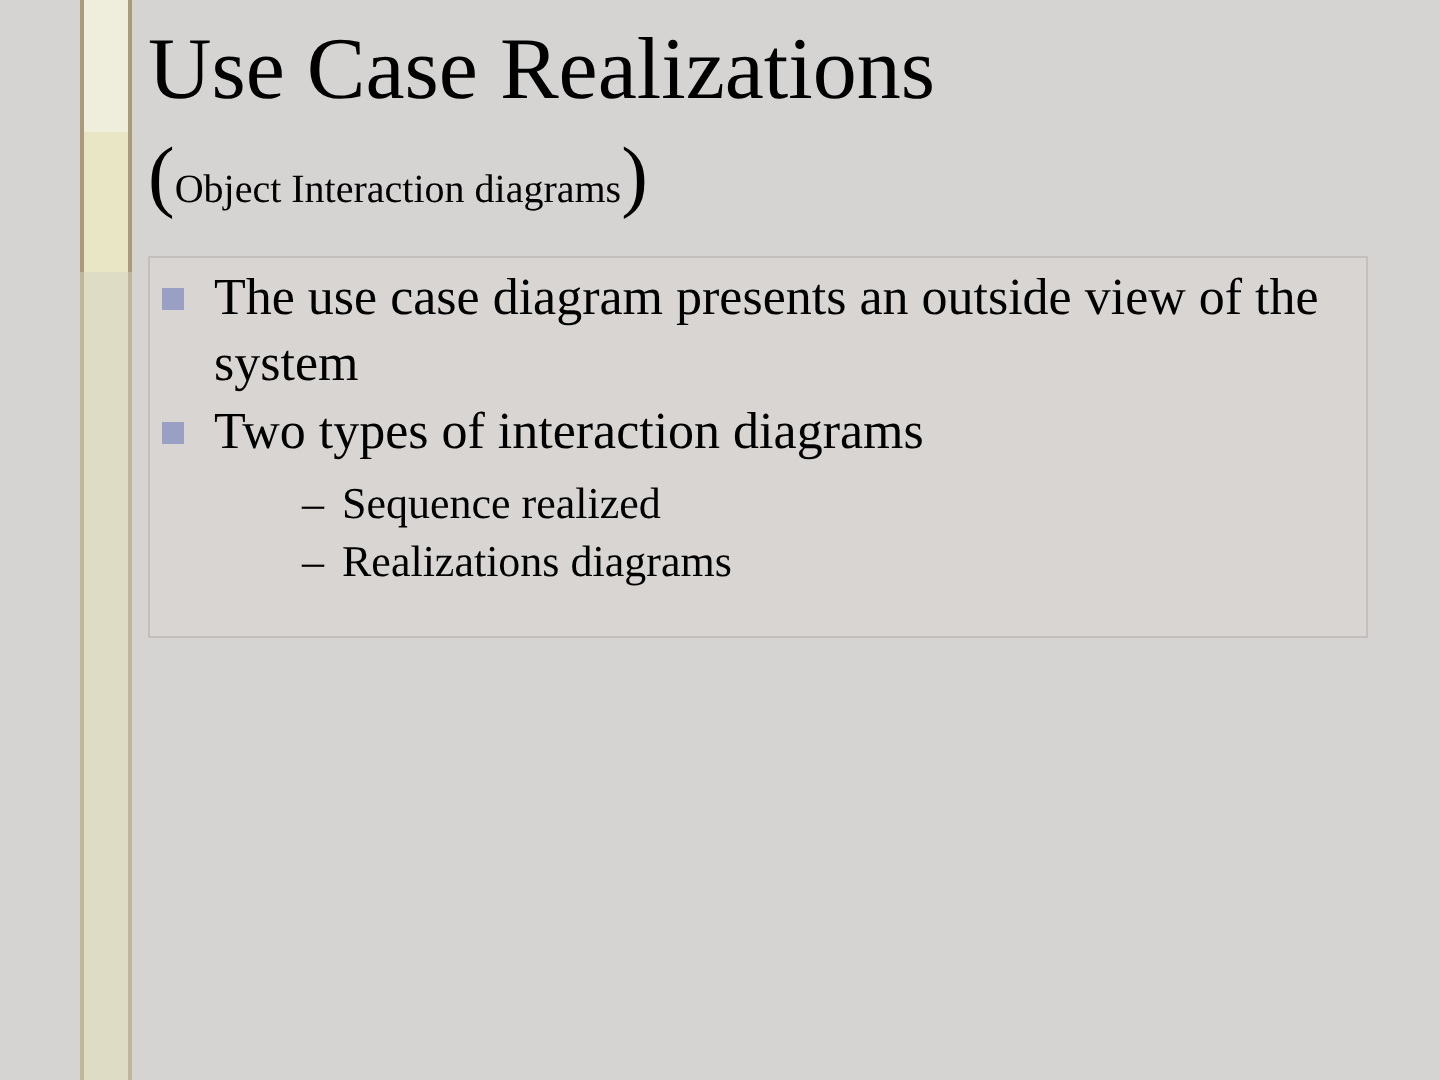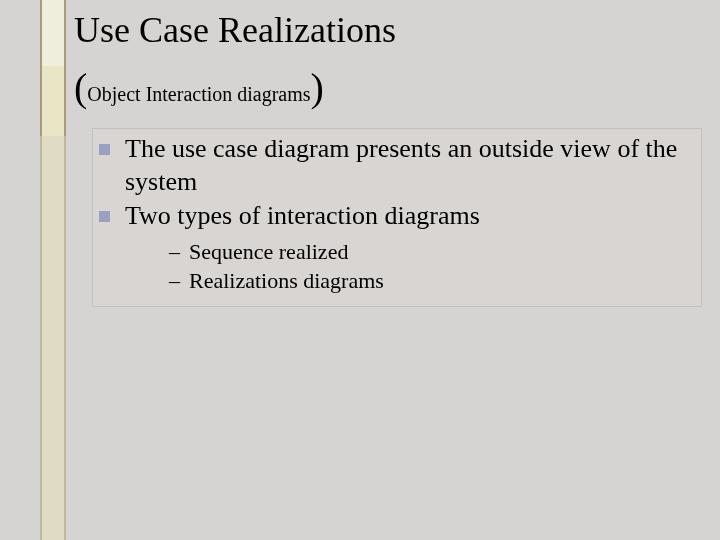--- a/index.html
+++ b/index.html
@@ -29,39 +29,39 @@
     width: 26px;
     box-sizing: border-box;
   }
   .ribbon .seg1 { height: 66px; background: #efeedd; border-left: 2px solid #a89a7a; border-right: 2px solid #a89a7a; }
   .ribbon .seg2 { height: 70px; background: #e9e6c5; border-left: 2px solid #a89a7a; border-right: 2px solid #a89a7a; }
   .ribbon .seg3 { height: 404px; background: #dedcc5; border-left: 2px solid #bfb79a; border-right: 2px solid #bfb79a; }
   .title {
     position: absolute;
     left: 74px;
     top: 12px;
-    font-size: 36px;
+    font-size: 44px;
     line-height: 1.05;
   }
   .subtitle {
     position: absolute;
     left: 74px;
     top: 64px;
     font-size: 36px;
   }
   .subtitle .paren { font-size: 40px; }
   .subtitle .inner { font-size: 20px; }
   .body {
     position: absolute;
-    left: 92px;
+    left: 74px;
     top: 128px;
     width: 610px;
     border: 1px solid rgba(130,130,120,0.25);
     background: rgba(230,228,210,0.15);
-    padding: 4px 6px 8px 6px;
+    padding: 4px 6px 20px 6px;
     box-sizing: border-box;
   }
   ul.bullets {
     list-style: none;
     margin: 0;
     padding: 0;
   }
   ul.bullets > li {
     position: relative;
     padding-left: 26px;

